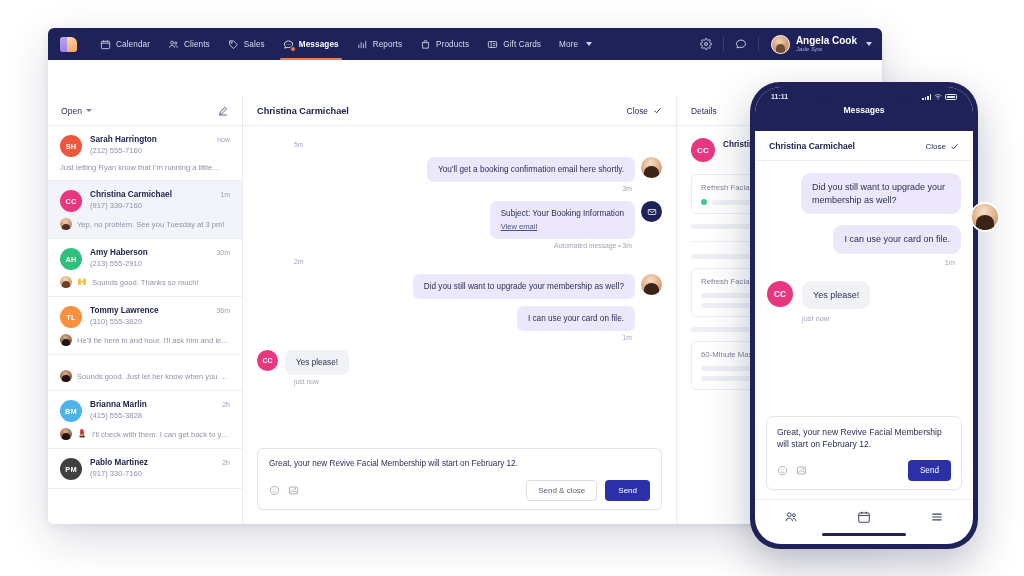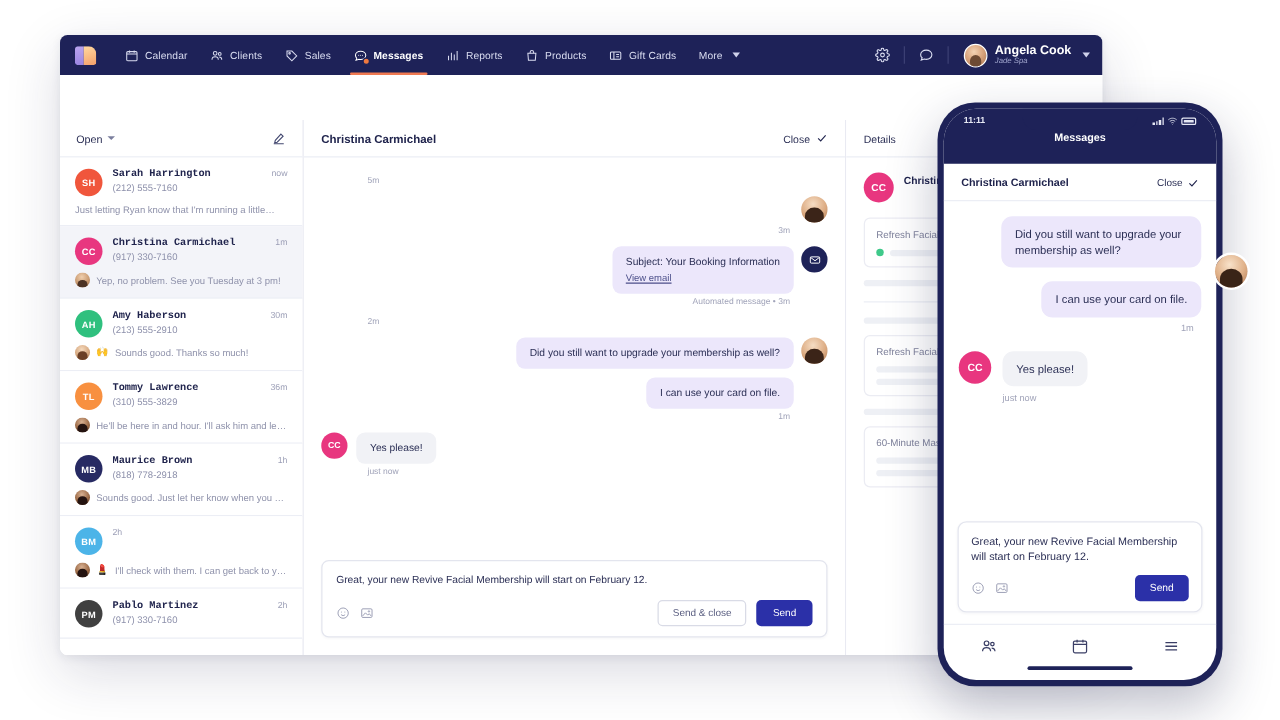--- a/index.html
+++ b/index.html
@@ -125,21 +125,21 @@
   }
   .convrow.sel { background: #f3f4f9; }
   .convtop { display: flex; align-items: flex-start; gap: 8px; }
   .av {
     width: 22px; height: 22px; border-radius: 50%;
     flex: 0 0 auto;
     display: flex; align-items: center; justify-content: center;
     color: #ffffff; font-size: 7.4px; font-weight: bold; letter-spacing: .2px;
   }
   .convmeta { flex: 1 1 auto; min-width: 0; }
-  .convname { font-size: 8.2px; font-weight: bold; color: #20244d; line-height: 10px; white-space: nowrap; overflow: hidden; text-overflow: ellipsis; font-family: Liberation Mono, monospace;}
+  .convname { font-size: 8.2px; font-weight: bold; color: #20244d; line-height: 10px; white-space: nowrap; overflow: hidden; text-overflow: ellipsis;}
   .convphone { font-size: 7.6px; color: #8d90ab; line-height: 10px; margin-top: 1px;}
   .convtime { font-size: 7px; color: #9b9eb6; flex: 0 0 auto; padding-top: 1px;}
   .convprev {
     display: flex; align-items: center; gap: 5px;
     margin-top: 6px;
     font-size: 7.6px; color: #8f92ab;
     white-space: nowrap; overflow: hidden; text-overflow: ellipsis;
   }
   .convprev .ptext { overflow: hidden; text-overflow: ellipsis; white-space: nowrap; }
   .miniav { width: 12px; height: 12px; border-radius: 50%; flex: 0 0 auto; overflow: hidden; position: relative; }
@@ -501,36 +501,32 @@
                   <div class="convphone">(310) 555-3829</div>
                 </div>
                 <div class="convtime">36m</div>
               </div>
               <div class="convprev">
                 <span class="miniav f3"></span>
                 <span class="ptext">He'll be here in and hour. I'll ask him and let…</span>
               </div>
             </div>
             <div class="convrow">
-              <div class="convtop">
-                <div class="av" style="background: rgb(39, 42, 99);">MB</div>
-                <div class="convmeta">
-                  <div class="convname">Maurice Brown</div>
-                  <div class="convphone">(818) 778-2918</div>
-                </div>
-                <div class="convtime">1h</div>
-              </div>
               <div class="convprev">
                 <span class="miniav f3"></span>
                 <span class="ptext">Sounds good. Just let her know when you g…</span>
               </div>
             </div>
             <div class="convrow">
               <div class="convtop">
                 <div class="av" style="background: rgb(76, 180, 232);">BM</div>
+                <div class="convmeta">
+                  <div class="convname">Brianna Marlin</div>
+                  <div class="convphone">(415) 555-3828</div>
+                </div>
                 <div class="convtime">2h</div>
               </div>
               <div class="convprev">
                 <span class="miniav f3"></span>
                 <span class="emoji">💄</span>
                 <span class="ptext">I'll check with them. I can get back to you…</span>
               </div>
             </div>
             <div class="convrow">
               <div class="convtop">
@@ -554,20 +550,21 @@
                 <path d="M4 12.5 9.5 18 20 6"></path>
               </svg>
           </div>
         </div>
 
         <div class="msgs">
 
           <div class="stamp left">5m</div>
 
           <div class="mrow out">
+            <div class="bubble out">You'll get a booking confirmation email here shortly.</div>
             <div class="agentav"></div>
           </div>
           <div class="stamp right">3m</div>
 
           <div class="mrow out">
             <div class="bubble out">
               <div class="bub-sub">Subject: Your Booking Information</div>
               <a class="bub-link" href="#">View email</a>
             </div>
             <div class="mailav">

